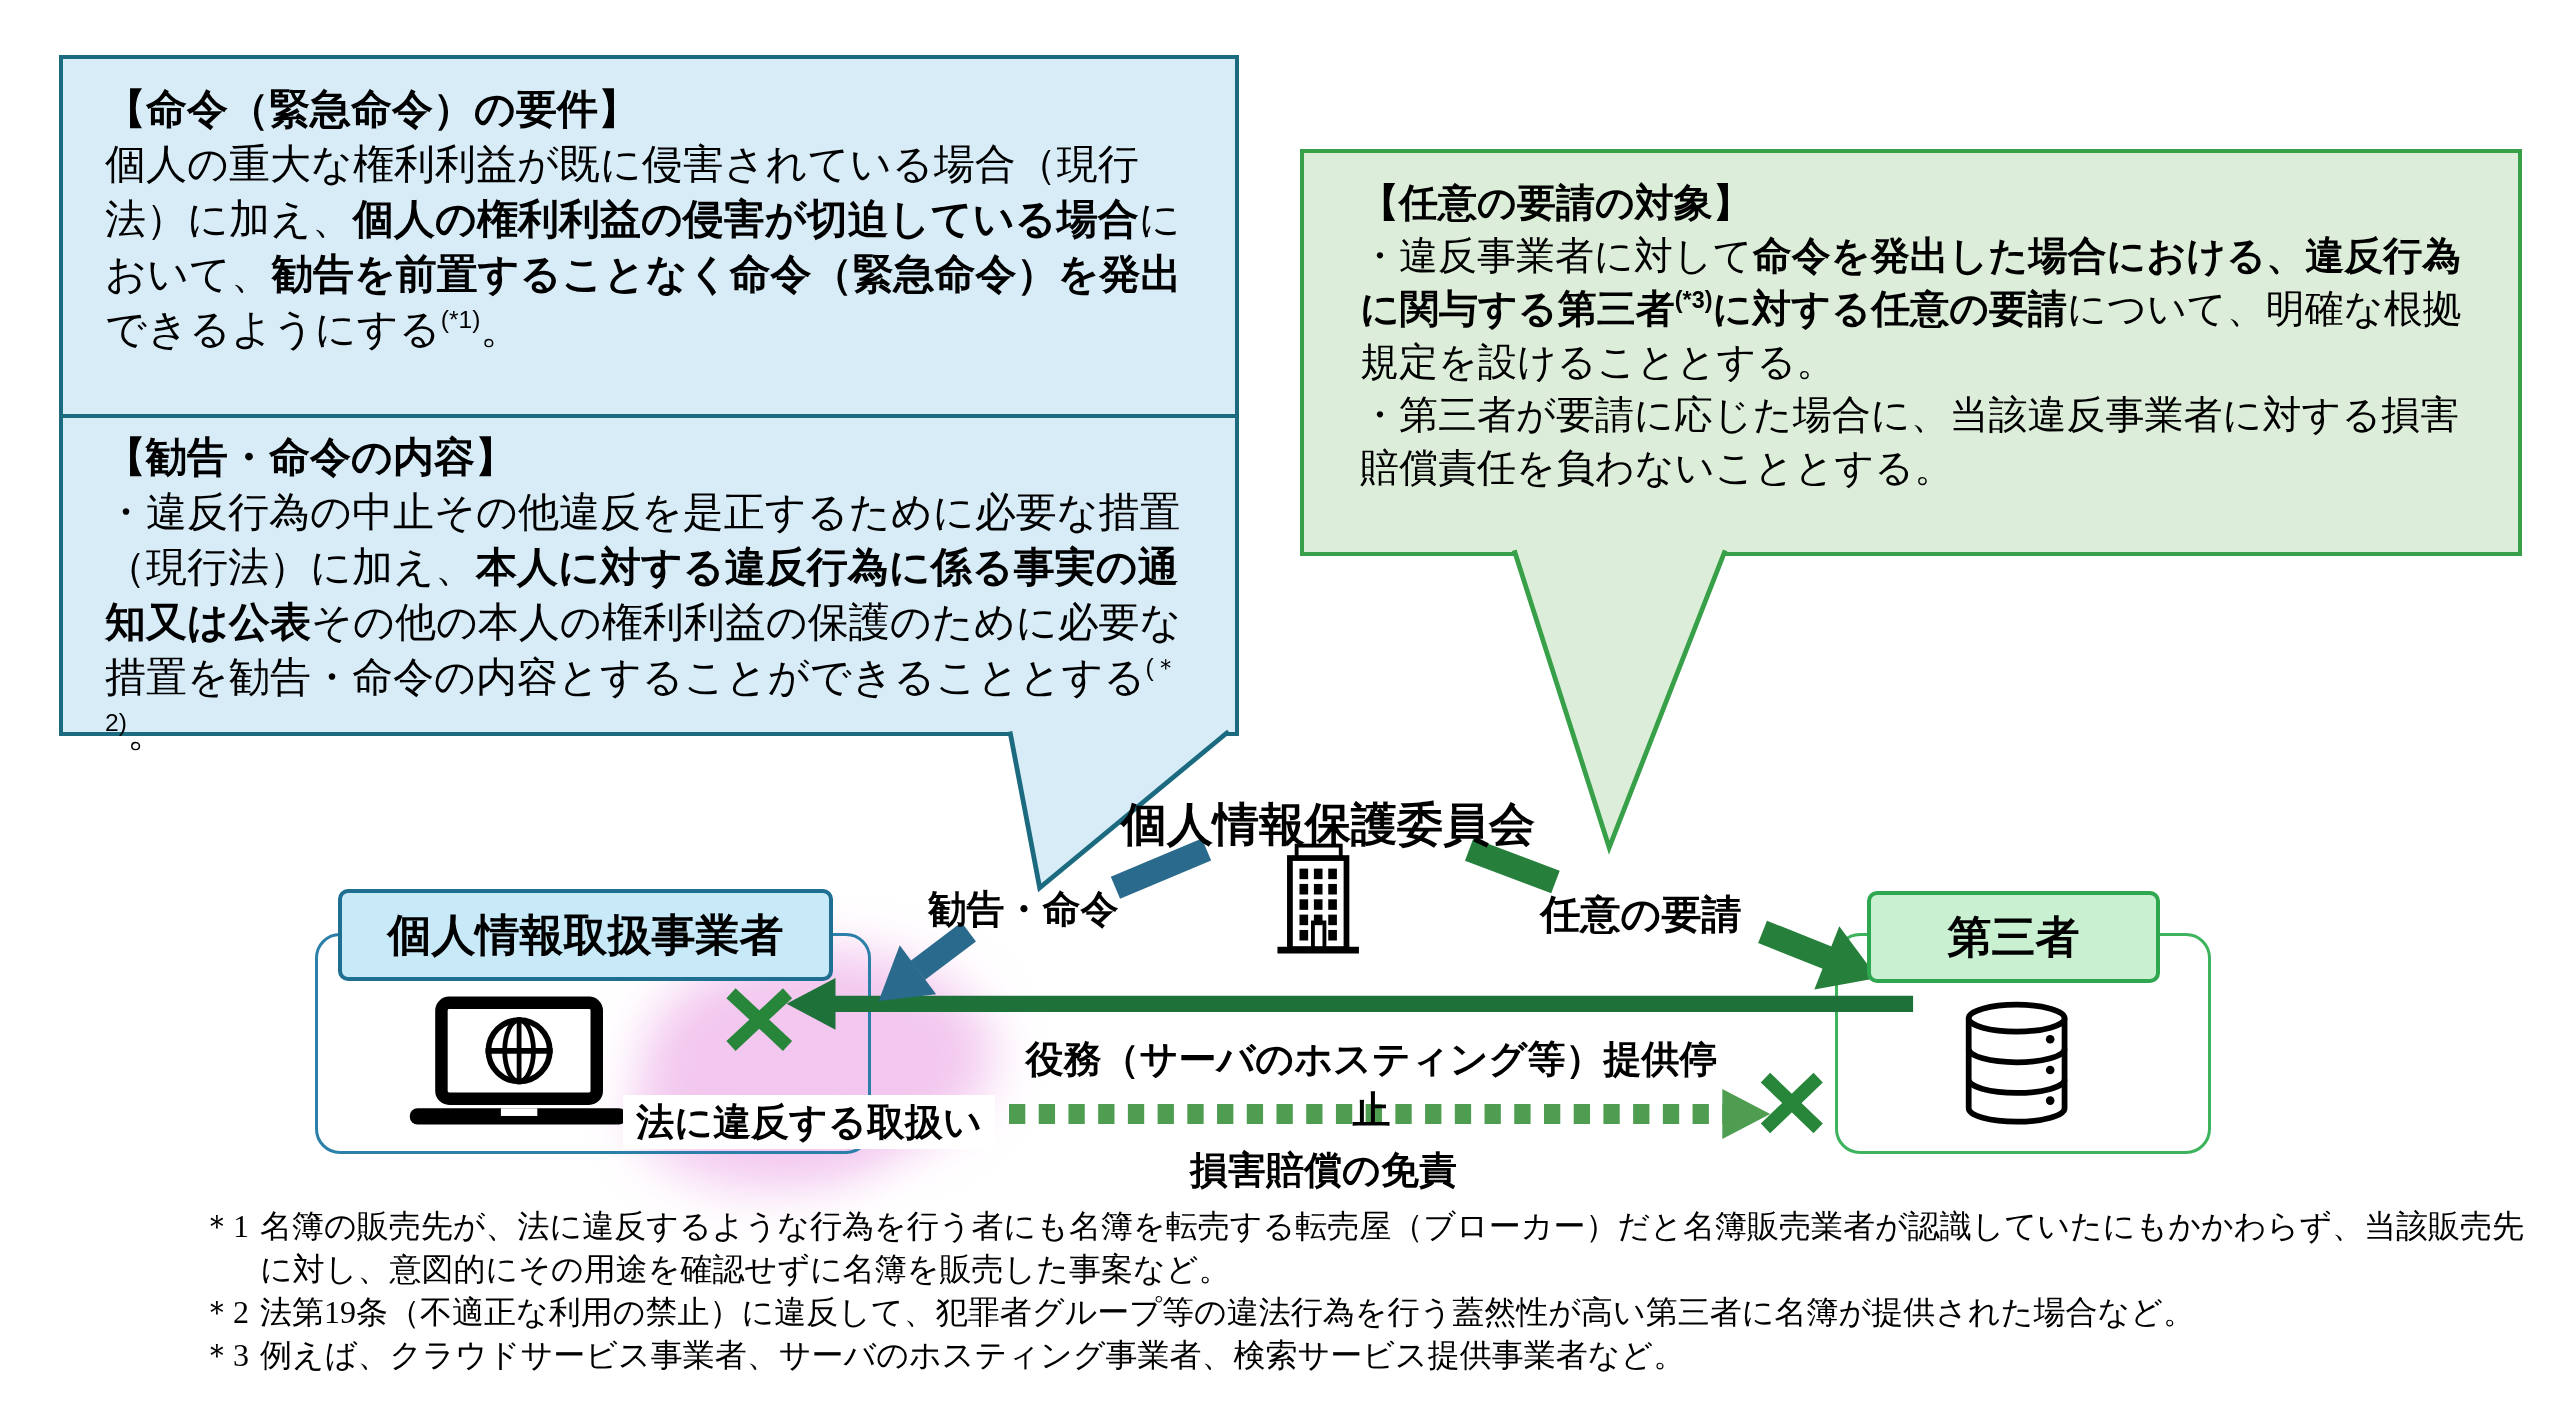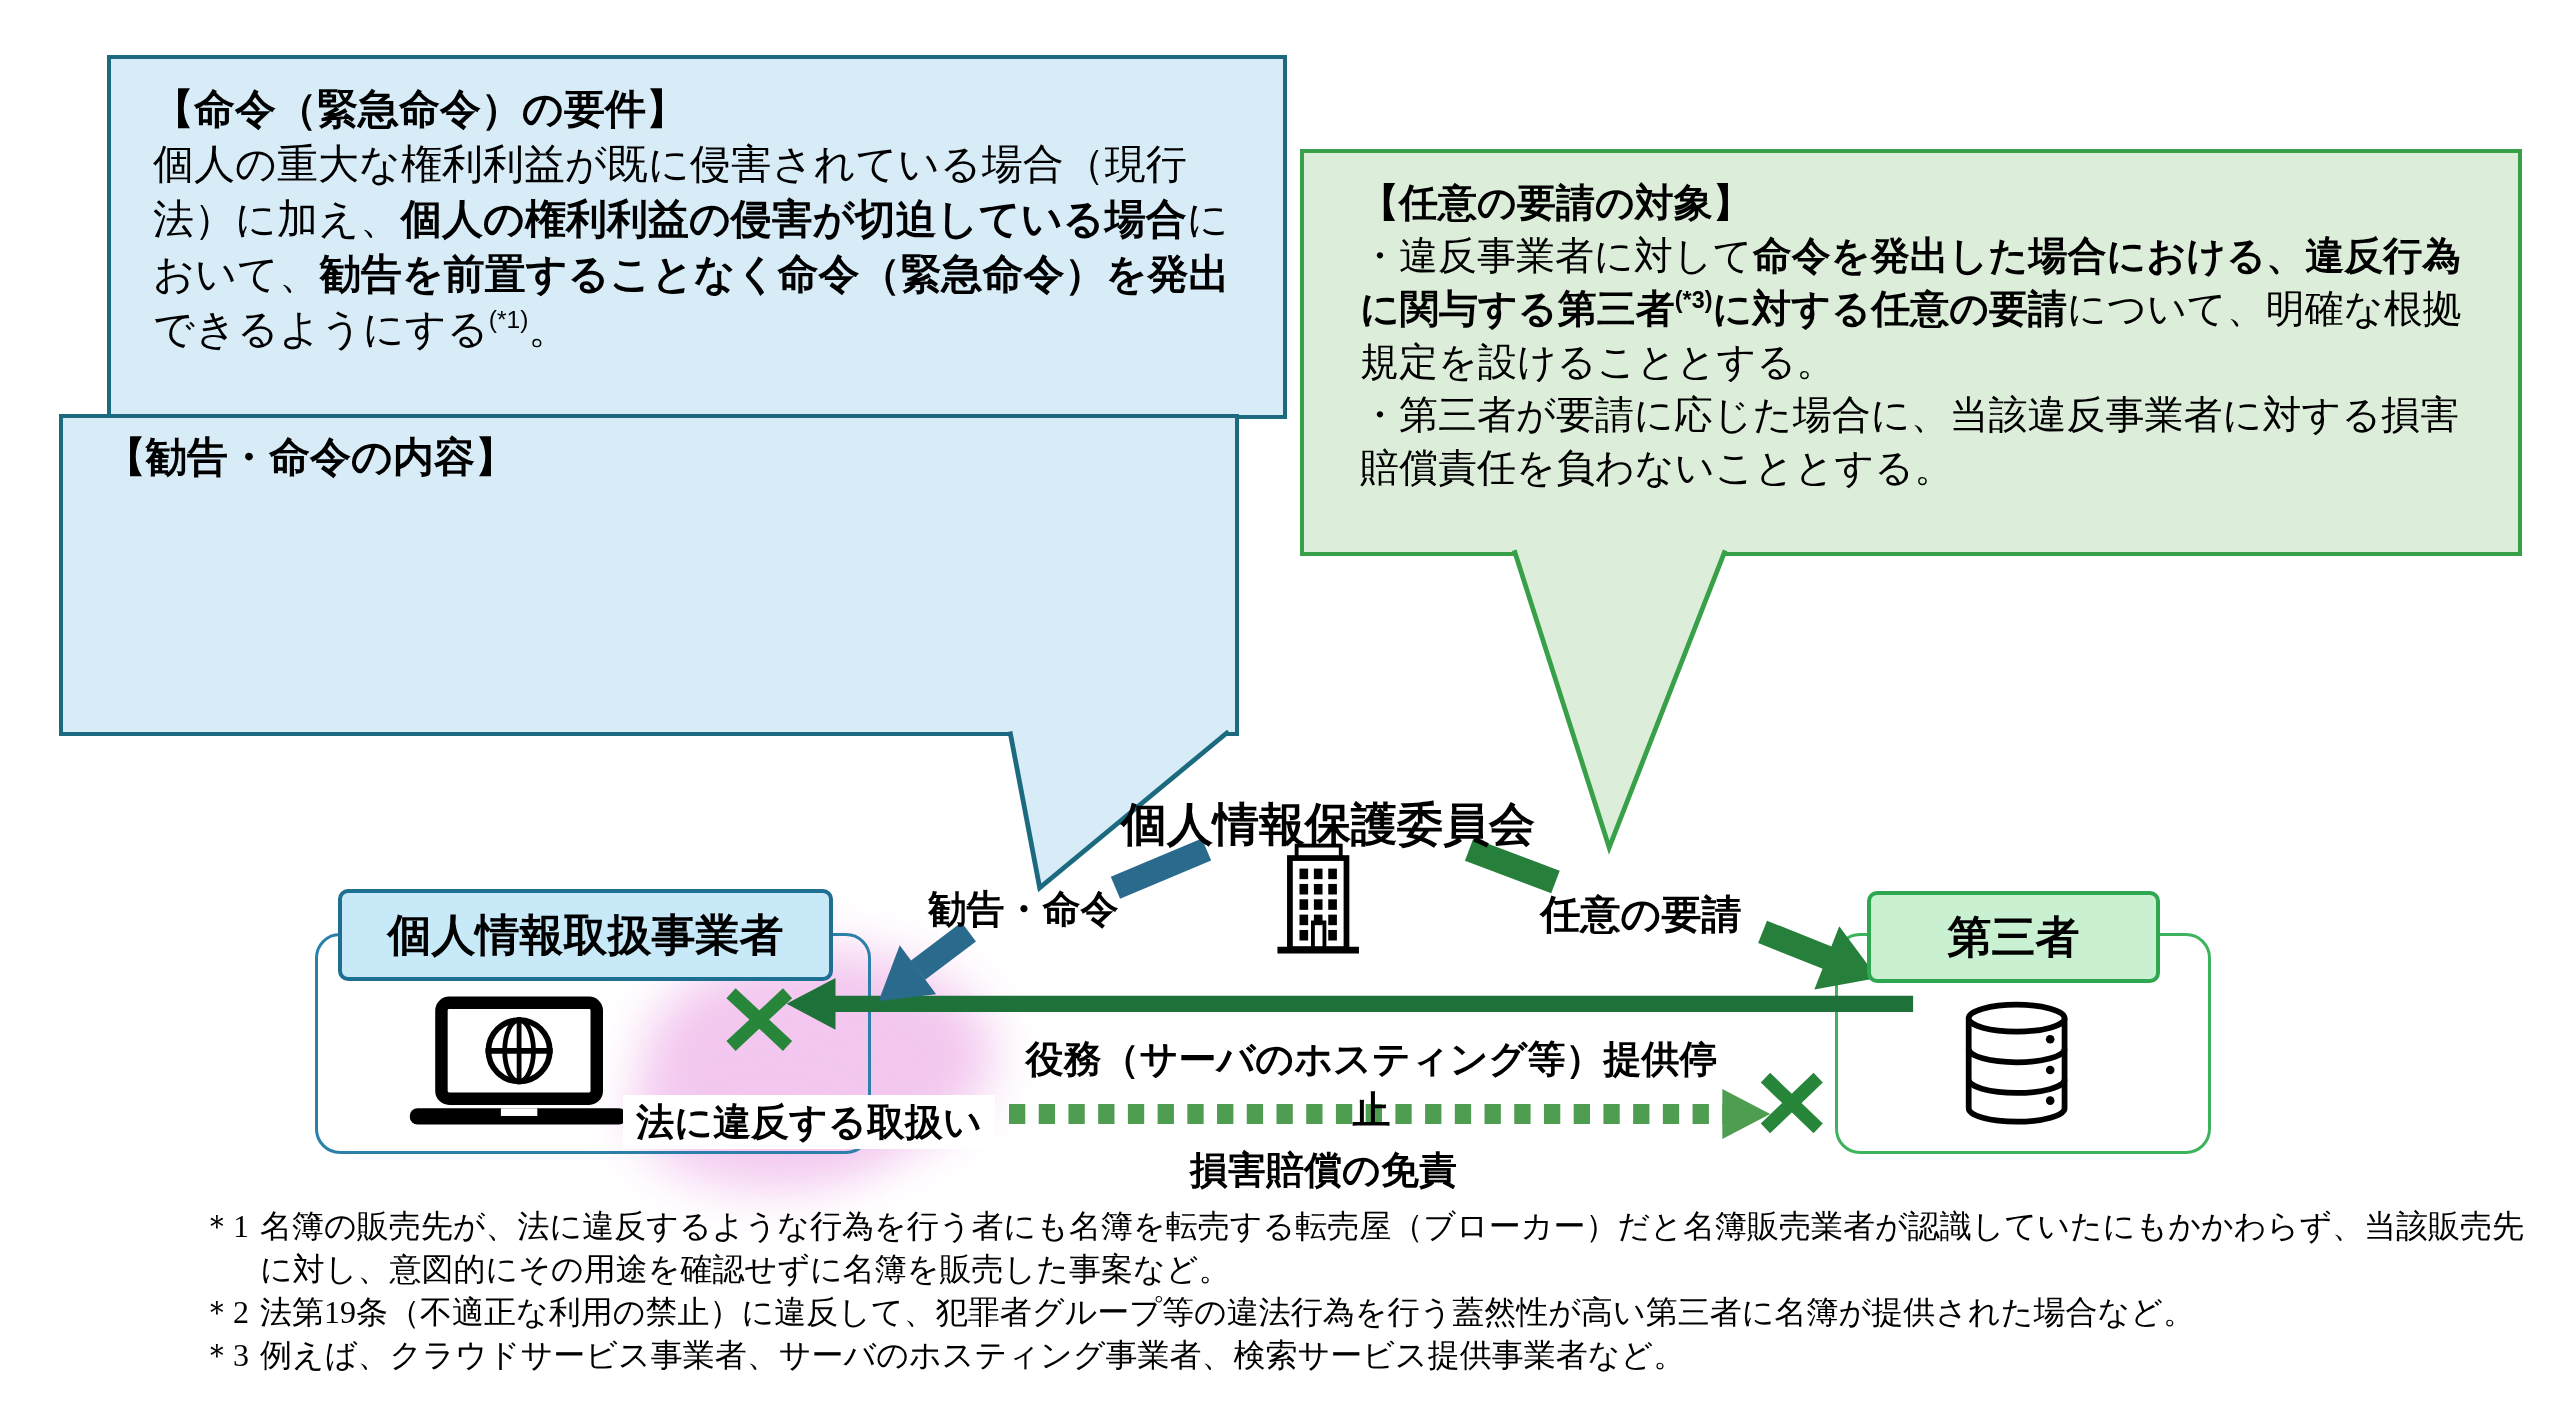--- a/index.html
+++ b/index.html
@@ -8,21 +8,21 @@
   svg.layer{position:absolute;left:0;top:0;pointer-events:none;}
   
   .bubble{box-sizing:border-box;position:absolute;z-index:3;}
   .bubble.blue{background:#D7ECF7;border:4.8px solid #1B6A80;}
   .bubble.green{background:#DCEEDA;border:4.8px solid #38A048;}
   .bubble .title{font-weight:bold;}
   .bubble .para{margin:0;}
   .b{font-weight:bold;}
   .sup{vertical-align:super;font-size:60%;line-height:0;}
   #bubble-emergency{left:59px;top:55px;width:1180px;height:364px;padding:23px 36px 0 42px;
-    font-size:41px;line-height:55px;margin-left:48px;}
+    font-size:41px;line-height:55px;}
   #bubble-recommend{left:59px;top:414px;width:1180px;height:322px;padding:11.5px 36px 0 42px;
     font-size:41px;line-height:55px;}
   #bubble-request{left:1300px;top:149px;width:1222px;height:407px;padding:23px 33px 0 56px;
     font-size:39px;line-height:53px;}
   
   .entity-outer{box-sizing:border-box;position:absolute;border-radius:25px;z-index:1;}
   #op-outer{left:315px;top:933px;width:556px;height:221px;border:3.8px solid #2B7FA8;}
   #tp-outer{left:1835px;top:933px;width:376px;height:221px;border:3.8px solid #3CB35C;}
   .entity-label{box-sizing:border-box;position:absolute;border-radius:10px;z-index:3;
     display:flex;align-items:center;justify-content:center;font-weight:bold;font-size:44px;}
@@ -142,20 +142,23 @@
   </svg>
 
   <div class="bubble blue" id="bubble-emergency">
     <div class="title">【命令（緊急命令）の要件】</div>
     <div class="body">
         <div class="para"><span>個人の重大な権利利益が既に侵害されている場合（現行法）に加え、</span><span class="b">個人の権利利益の侵害が切迫している場合</span><span>において、</span><span class="b">勧告を前置することなく命令（緊急命令）を発出</span><span>できるようにする</span><span class="sup">(*1)</span><span>。</span></div>
       </div>
   </div>
   <div class="bubble blue" id="bubble-recommend">
     <div class="title">【勧告・命令の内容】</div>
+    <div class="body">
+        <div class="para"><span>・違反行為の中止その他違反を是正するために必要な措置（現行法）に加え、</span><span class="b">本人に対する違反行為に係る事実の通知又は公表</span><span>その他の本人の権利利益の保護のために必要な措置を勧告・命令の内容とすることができることとする</span><span class="sup">(＊2)</span><span>。</span></div>
+      </div>
   </div>
   <div class="bubble green" id="bubble-request">
     <div class="title">【任意の要請の対象】</div>
     <div class="body">
         <div class="para"><span>・違反事業者に対して</span><span class="b">命令を発出した場合における、違反行為に関与する第三者</span><span class="b sup">(*3)</span><span class="b">に対する任意の要請</span><span>について、明確な根拠規定を設けることとする。</span></div>
         <div class="para"><span>・第三者が要請に応じた場合に、当該違反事業者に対する損害賠償責任を負わないこととする。</span></div>
       </div>
   </div>
 
   <div class="entity-label" id="op-label">個人情報取扱事業者</div>

